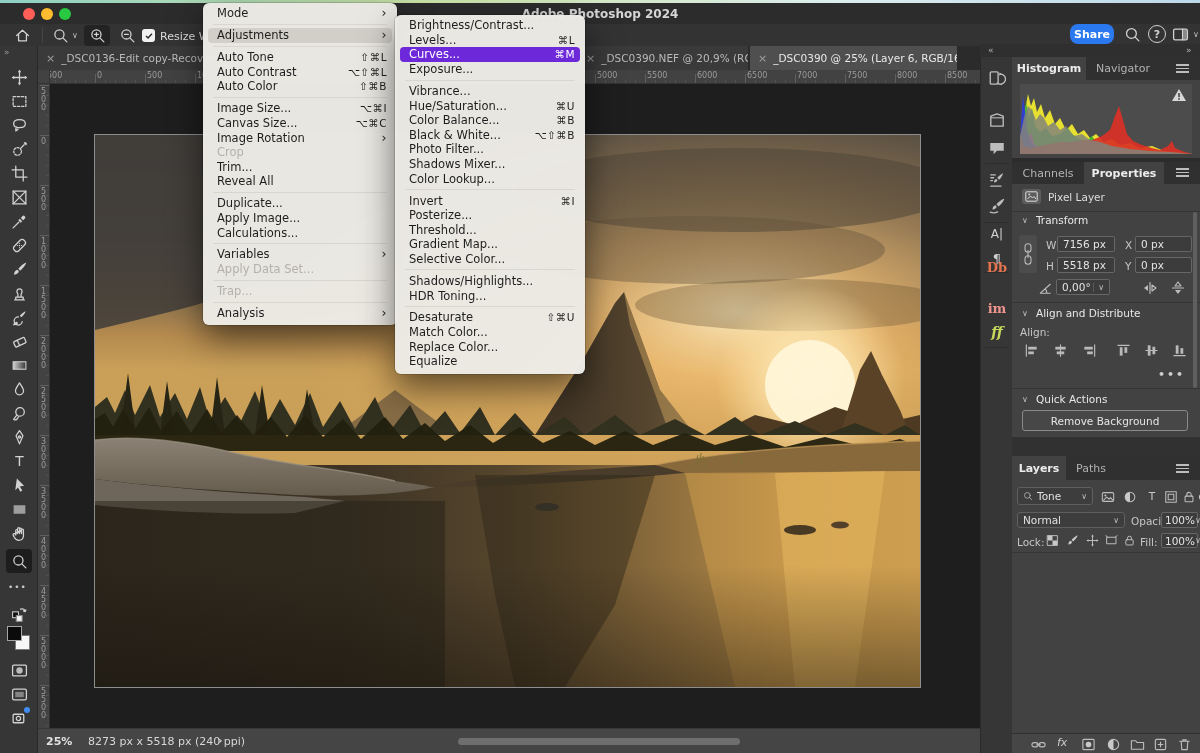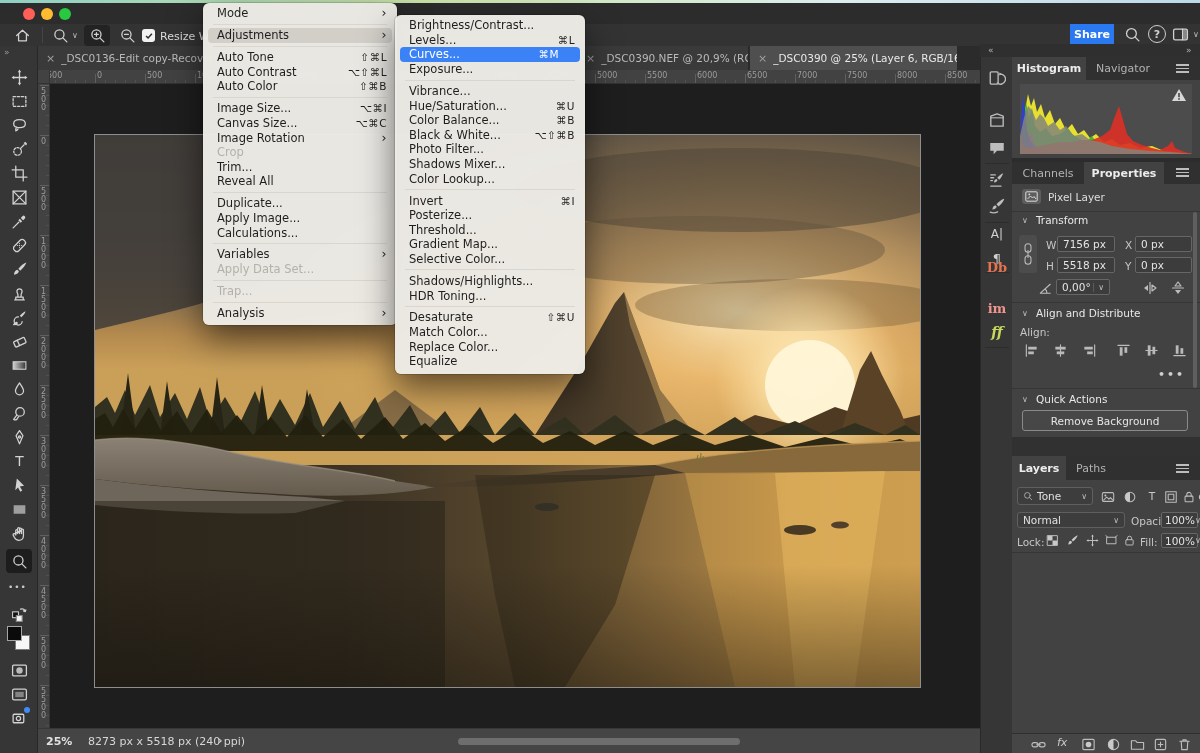--- a/index.html
+++ b/index.html
@@ -42,21 +42,21 @@
 
 .menu{position:absolute;background:rgba(237,235,230,.98);border-radius:6px;padding:3px 0 5px;box-shadow:0 0 0 1px rgba(0,0,0,.14),0 14px 34px rgba(0,0,0,.55);z-index:60;font-size:11.5px;color:#1e1e1e}
 #img-menu{left:203px;top:3px;width:194px}
 #adj-menu{left:395px;top:15px;width:190px;z-index:61}
 .mi{height:14.6px;display:flex;align-items:center;padding:0 10px 0 14px;white-space:nowrap}
 .mi .ml{flex:1}
 .mi .mr{font-size:10.5px;letter-spacing:.5px}
 .mi .arr{font-size:12.5px;line-height:10px}
 .mi.dis{color:#b4b1ab}
 .mi.hgray{background:#d2cfc9;border-radius:4px;margin:0 5px;padding:0 5px 0 9px}
-.mi.hblue{background:#3b82f6;border-radius:4px;margin:0 5px;padding:0 21px 0 9px;color:#fff}
+.mi.hblue{background:#6d28d9;border-radius:4px;margin:0 5px;padding:0 5px 0 9px;color:#fff}
 .msep{height:1px;background:#d9d6d0;margin:3.2px 10px}
 
 #band{left:980px;top:44px;width:220px;height:13px;background:#2f2f2f;color:#b5b5b5;font-size:9px}
 #strip{left:980px;top:57px;width:32px;height:696px;background:#363636;border-left:1px solid #292929}
 .sic{position:absolute;left:7px;width:18px;height:18px;display:flex;align-items:center;justify-content:center}
 .slbl{position:absolute;left:0;width:32px;text-align:center;font-weight:bold}
 #panel{left:1012px;top:57px;width:188px;height:696px;background:#3b3b3b;border-left:1px solid #2c2c2c}
 .ptabrow{position:absolute;background:#303030;width:188px;height:23px}
 .ptab{position:absolute;top:0;height:23px;display:flex;align-items:center;justify-content:center;font-size:11px;color:#b2b2b2}
 .ptab.active{background:#424242;color:#ececec;font-weight:bold}
@@ -75,20 +75,21 @@
 <body>
 
 <div id="app">
 
   <div class="abs" id="sliver"></div>
   <div class="abs" id="menubar">
     <span class="tl" style="left:23px;background:#ff5f57"></span>
     <span class="tl" style="left:41px;background:#febc2e"></span>
     <span class="tl" style="left:59px;background:#28c840"></span>
   </div>
+  <div class="abs" id="title">Adobe Photoshop 2024</div>
 
   <div class="abs" id="optbar"></div>
   <div class="abs" style="left:14px;top:27px">
     <svg width="17" height="17" viewBox="0 0 16 16">
         <path class="ict" d="M2.5 8L8 3l5.5 5M4.3 6.8V13h7.4V6.8"></path>
       </svg>
   </div>
   <div class="abs" style="left:42px;top:27px;width:1px;height:16px;background:#454545"></div>
   <div class="abs" style="left:52px;top:27px;display:flex;align-items:center;gap:3px">
     <svg width="17" height="17" viewBox="0 0 16 16">
@@ -109,21 +110,21 @@
         <path class="ict" d="M10.2 10.2L14 14M5.2 7h3.6"></path>
       </svg>
   </div>
   <div class="abs" style="left:142px;top:29px;width:13px;height:13px;background:#f2f2f2;border-radius:3px;display:flex;align-items:center;justify-content:center">
     <svg width="10" height="10" viewBox="0 0 12 12">
         <path d="M2.5 6l2.4 2.4 4.6-5" stroke="#2b2b2b" stroke-width="1.8" fill="none"></path>
       </svg>
   </div>
   <div class="abs" style="left:160px;top:30px;font-size:11px;color:#dcdcdc">Resize Wind</div>
 
-  <div class="abs" style="left:1070px;top:24px;width:44px;height:20px;background:#2b79f0;border-radius:0;display:flex;align-items:center;justify-content:center;color:#fff;font-size:11px;font-weight:bold">Share</div>
+  <div class="abs" style="left:1070px;top:24px;width:44px;height:20px;background:#2b79f0;border-radius:8px;display:flex;align-items:center;justify-content:center;color:#fff;font-size:11px;font-weight:bold">Share</div>
   <div class="abs" style="left:1124px;top:26px">
     <svg width="17" height="17" viewBox="0 0 16 16">
         <circle class="ict" cx="7" cy="7" r="4.6"></circle>
         <path class="ict" d="M10.5 10.5L14 14"></path>
       </svg>
   </div>
   <div class="abs" style="left:1148px;top:25px;width:18px;height:18px;border:1.2px solid #cfcfcf;border-radius:50%;display:flex;align-items:center;justify-content:center;color:#cfcfcf;font-size:11px;font-weight:bold">
       <span>?</span>
     </div>
   <div class="abs" style="left:1172px;top:26px;display:flex;align-items:center;gap:4px">

